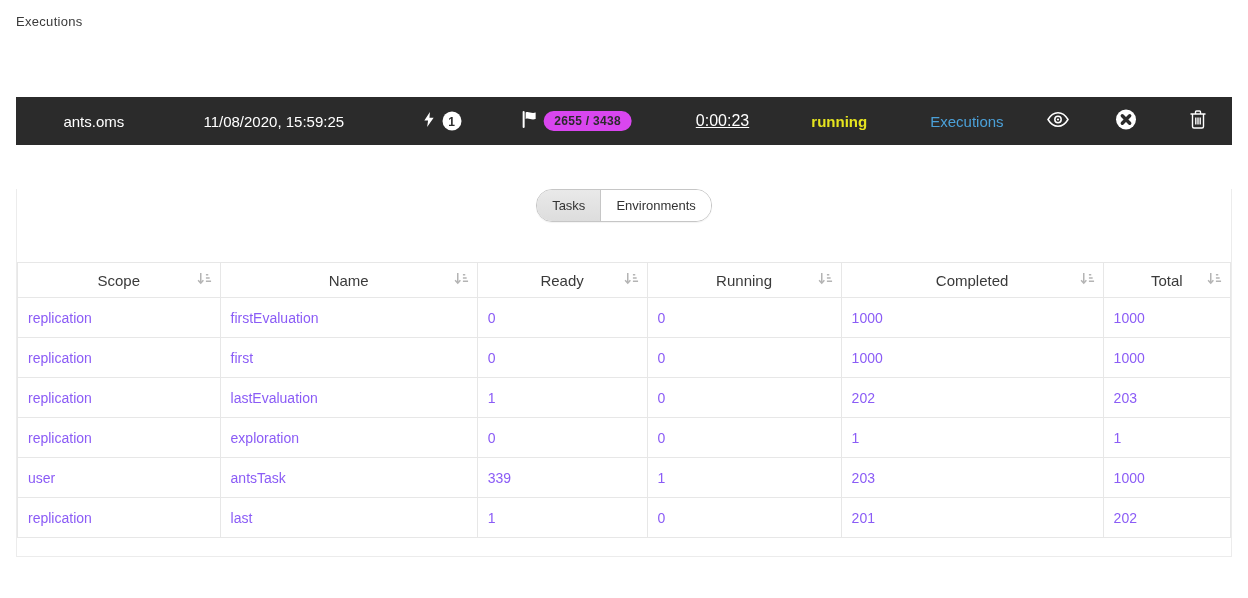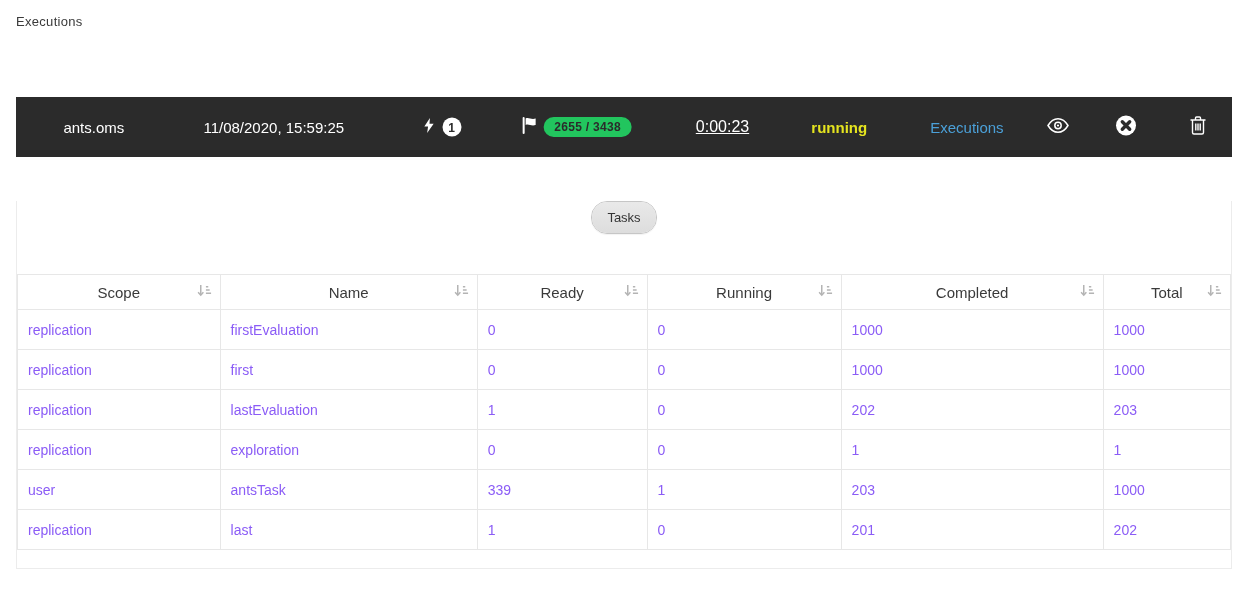--- a/index.html
+++ b/index.html
@@ -5,40 +5,40 @@
   * { margin: 0; padding: 0; box-sizing: border-box; }
   html, body { width: 1248px; height: 598px; background: #ffffff;
     font-family: "Liberation Sans", sans-serif; color: #333; overflow: hidden; }
 
   .page-header { padding: 14px 16px 0 16px; height: 97px; }
   .page-title { font-size: 13px; color: #3a3a3a; letter-spacing: 0.3px; }
 
   .card { margin: 0 16px; }
 
   
-  .exec-bar { position: relative; height: 60px; background: #2b2b2b; color: #fff;
+  .exec-bar { position: relative; height: 48px; background: #2b2b2b; color: #fff;
     font-size: 15px; }
   .bar-item { position: absolute; top: 50%; transform: translate(-50%, -50%);
     white-space: nowrap; display: flex; align-items: center; gap: 7px; }
   .pos-name   { left: 6.4%; }
   .pos-date   { left: 21.2%; }
   .pos-bolt   { left: 35.0%; }
   .pos-flag   { left: 46.1%; }
   .pos-timer  { left: 58.1%; font-size: 16px; text-decoration: underline; }
   .pos-status { left: 67.7%; }
   .pos-link   { left: 78.2%; }
   .pos-eye    { left: 85.7%; }
   .pos-stop   { left: 91.3%; }
   .pos-trash  { left: 97.2%; }
   .status-running { color: #e5e41f; font-weight: 600; }
   .bar-link { color: #4ba0d8; cursor: pointer; }
   .count-badge { background: #fff; color: #2b2b2b; border-radius: 50%;
     width: 19px; height: 19px; display: flex; align-items: center; justify-content: center;
     font-size: 12px; font-weight: 700; }
-  .pill-badge { background: #22c55e; color: #2b2b2b; border-radius: 11px;
+  .pill-badge { background: #d946ef; color: #2b2b2b; border-radius: 11px;
     padding: 3px 11px; font-size: 12px; font-weight: 600; letter-spacing: 0.3px; text-align: center; }
   .icon-btn { cursor: pointer; display: flex; align-items: center; }
 
   
   .tabs-row { display: flex; justify-content: center; margin-top: 44px; }
   .tab-group { display: inline-flex; border: 1px solid #c6c6c6; border-radius: 16px;
     overflow: hidden; box-shadow: 0 1px 1px rgba(0,0,0,0.05); }
   .tab-btn { padding: 8px 15px; font-size: 13px; color: #333; background: #fff;
     border: none; cursor: pointer; font-family: inherit; }
   .tab-btn.selected { background: linear-gradient(#e9e9e9, #dddddd); }
@@ -121,20 +121,21 @@
         </svg>
       </span>
     </div>
   </div>
 
   <div class="card-body">
 
     <div class="tabs-row">
       <div class="tab-group">
         <button class="tab-btn selected">Tasks</button>
+        <button class="tab-btn">Environments</button>
       </div>
     </div>
 
     <table class="tasks-table">
       <colgroup>
         <col style="width:16.7%">
           <col style="width:21.2%">
           <col style="width:14.0%">
         <col style="width:16.0%">
           <col style="width:21.6%">

